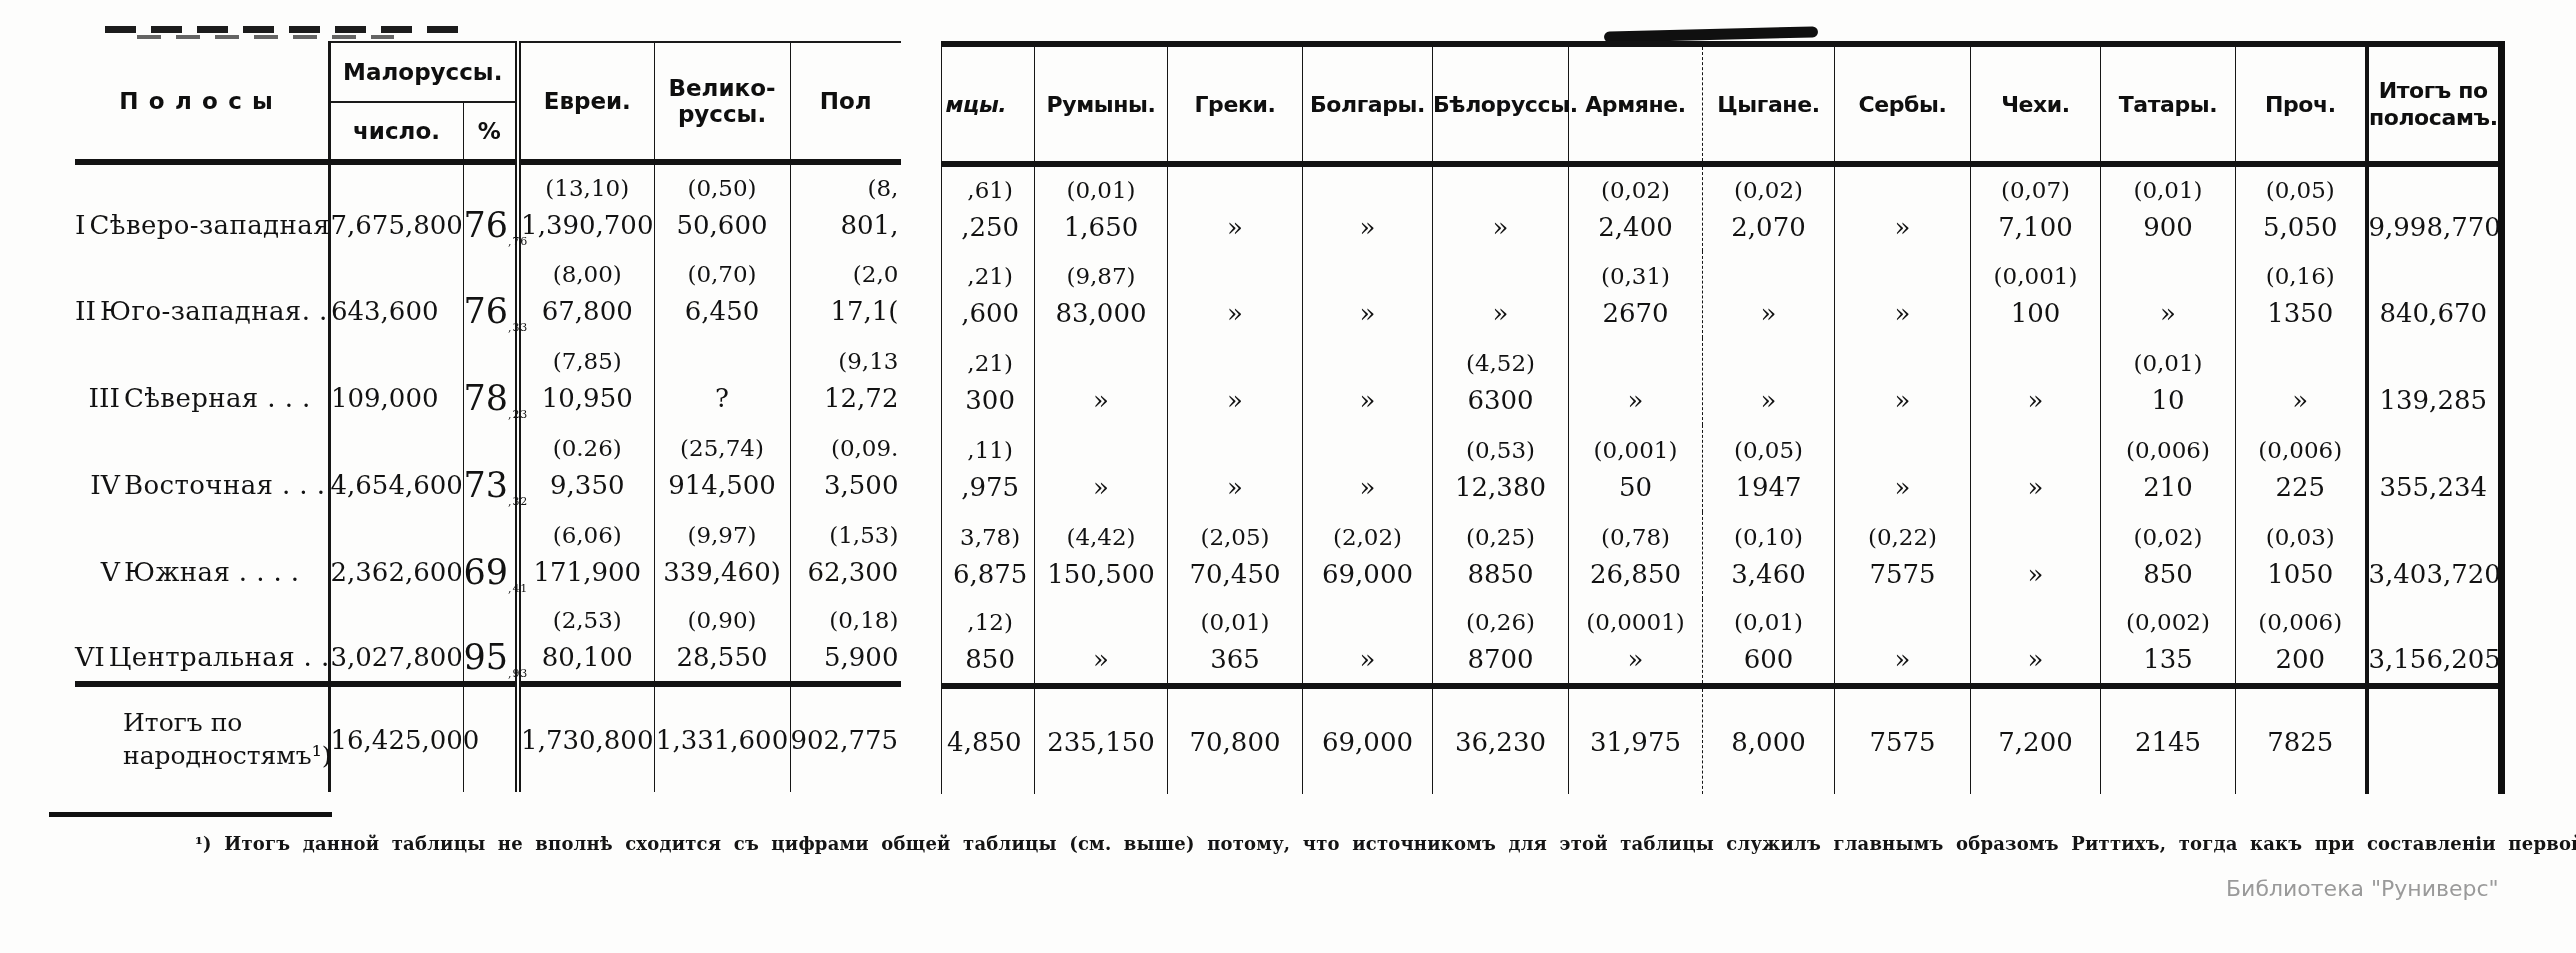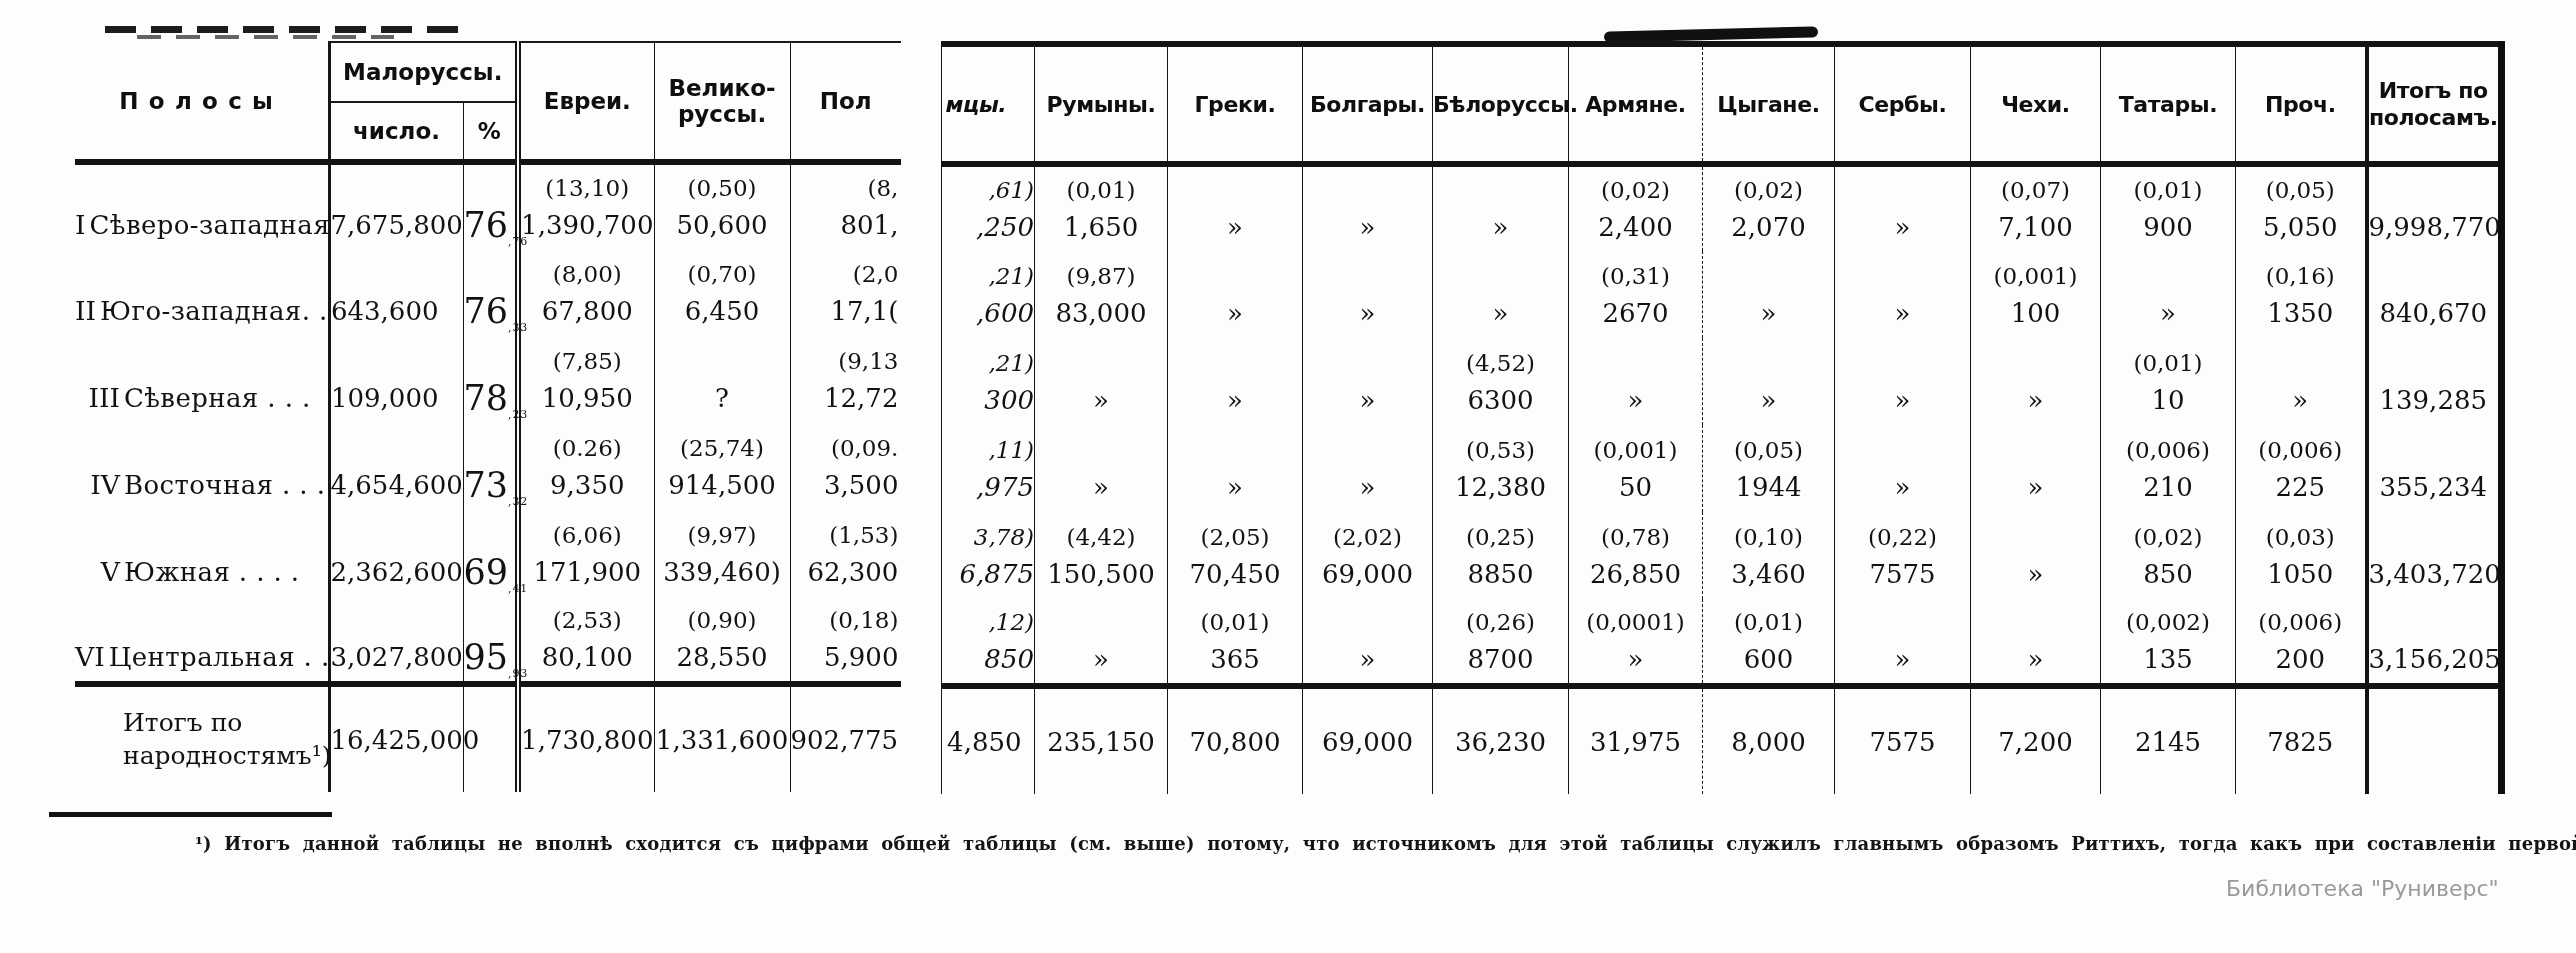--- a/index.html
+++ b/index.html
@@ -38,21 +38,21 @@
   .c-rum,.c-gre,.c-bol,.c-bel,.c-tsy,.c-ser,.c-che,.c-tat{border-right:1.7px solid #161616;}
   .c-arm{border-right:1.7px dashed #161616;}
   .c-pro{border-right:4.3px solid #131313;}
   .c-itg{border-right:7.7px solid #0f0f0f;}
 
   
   td .p{height:38px;line-height:39px;font-size:23px;text-align:center;}
   td .v{height:38px;line-height:36px;font-size:26px;text-align:center;}
   td.num .v{text-align:right;padding-right:24px;}
   .c-pln .p,.c-pln .v{text-align:right;padding-right:2.6px;}
-  .c-nem .p,.c-nem .v{text-align:right;padding-left:4.3px;font-style:italic;}
+  .c-nem .p,.c-nem .v{text-align:center;padding-left:4.3px;}
   .tbl-right thead th.c-nem{text-align:left;padding-left:3.4px;font-style:italic;}
 
   .lbl{display:flex;align-items:baseline;text-align:left !important;}
   .rn{display:inline-block;width:45px;text-align:right;font-size:26.6px;}
   .nm{margin-left:4px;font-size:26px;letter-spacing:0.4px;white-space:nowrap;}
 
   .pm{font-size:35px;} .ps{font-size:11px;vertical-align:-7.7px;letter-spacing:0.9px;}
 
   .tfl{padding-left:48px;text-align:left;font-size:25px;line-height:1.3;}
   .tfl span{display:block;}
@@ -530,21 +530,21 @@
           <td class="c-bel">
             <div class="p">(0,53)</div>
             <div class="v">12,380</div>
           </td>
           <td class="c-arm">
             <div class="p">(0,001)</div>
             <div class="v">50</div>
           </td>
           <td class="c-tsy">
             <div class="p">(0,05)</div>
-            <div class="v">1944</div>
+            <div class="v">1947</div>
           </td>
           <td class="c-ser">
             <div class="p"></div>
             <div class="v">»</div>
           </td>
           <td class="c-che">
             <div class="p"></div>
             <div class="v">»</div>
           </td>
           <td class="c-tat">

